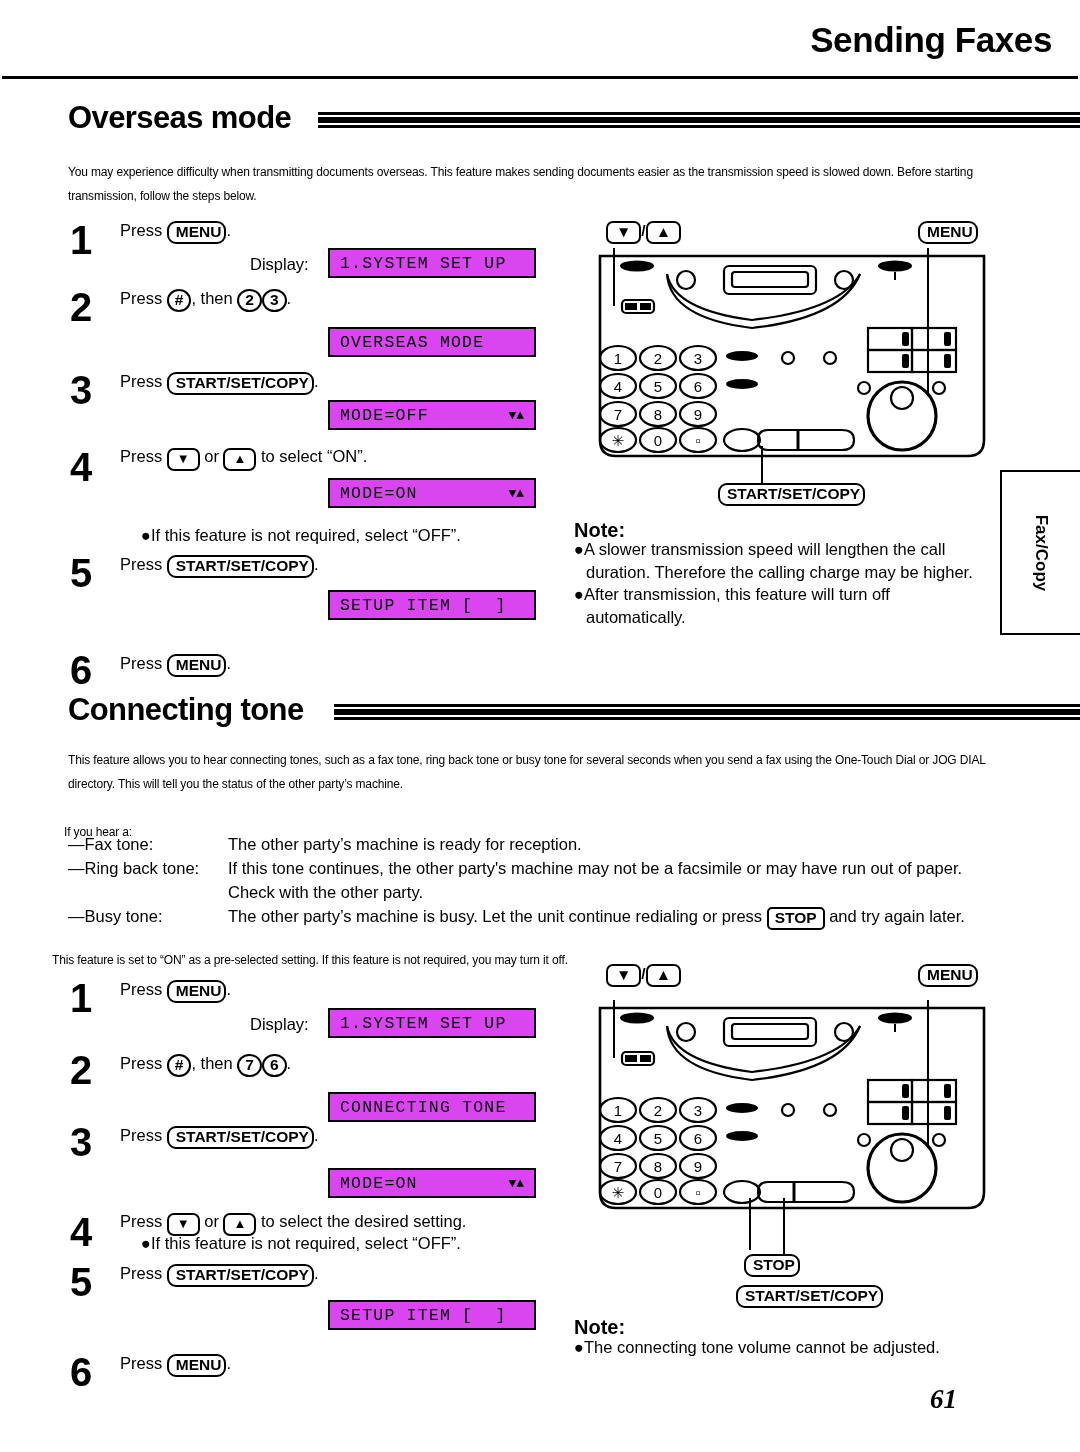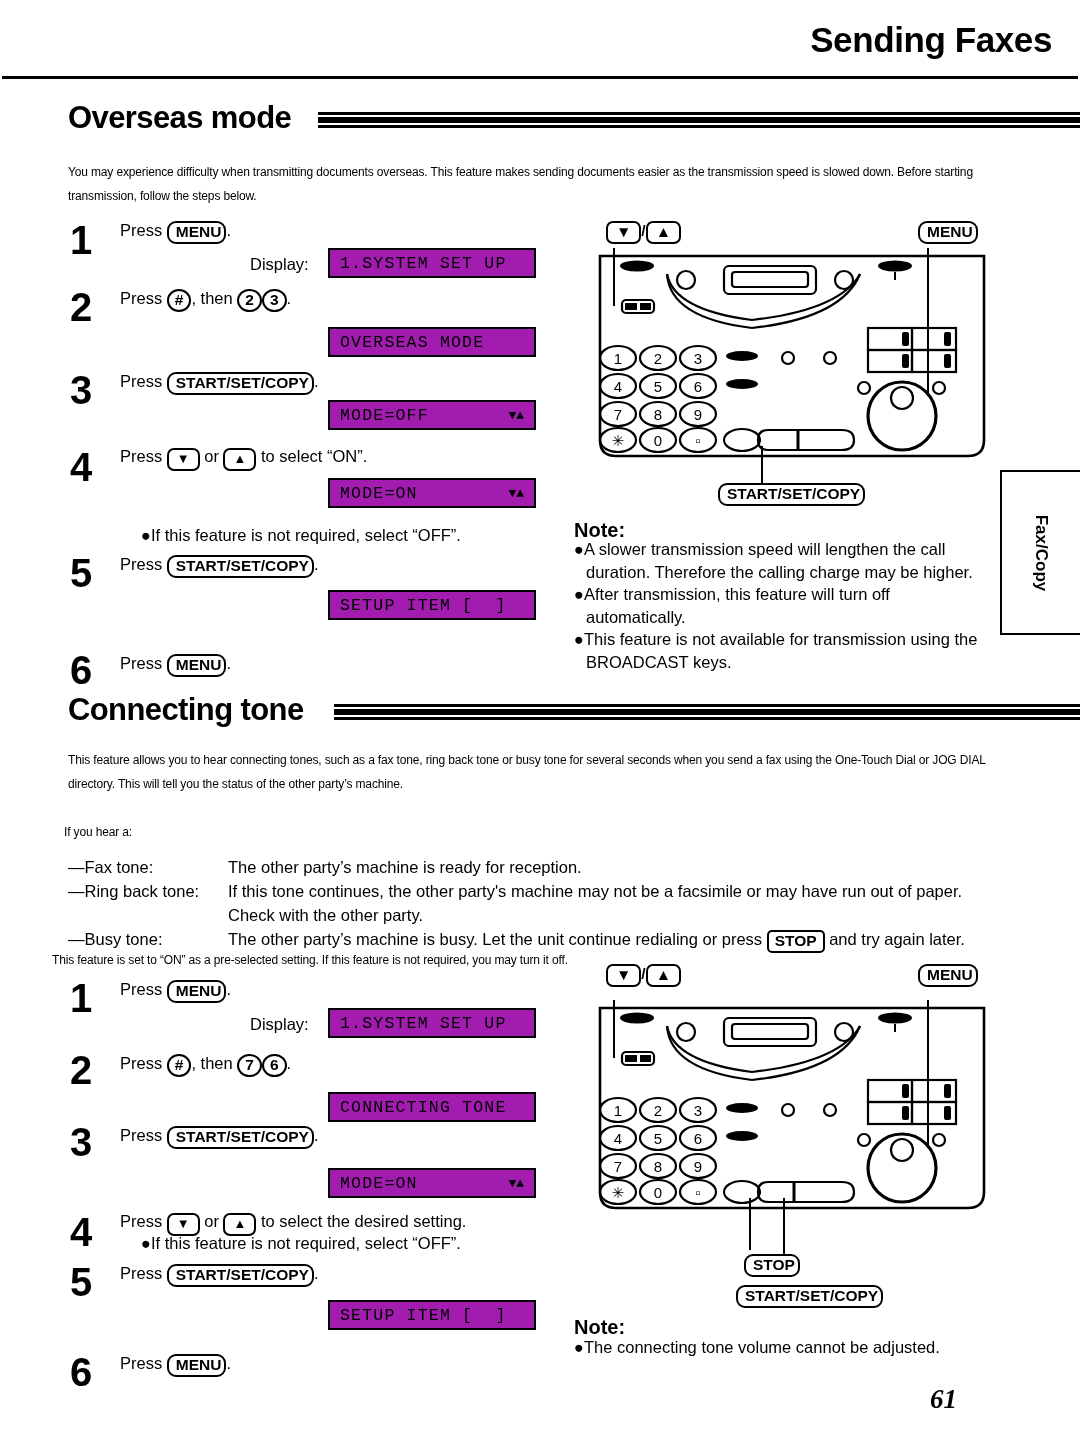--- a/index.html
+++ b/index.html
@@ -120,21 +120,21 @@
   .key.arrow {
     font-size: 13px;
     padding: 0 8px 1px 8px;
     border-radius: 7px;
   }
 
   
   .lcd {
     position: absolute;
     border: 2px solid #000;
-    background: #a21caf;
+    background: #d946ef;
     height: 30px;
     font-family: "Liberation Mono", monospace;
     font-size: 16.5px;
     letter-spacing: 1.2px;
     display: flex;
     align-items: center;
     padding: 0 10px;
     box-sizing: border-box;
   }
   .lcd .lcd-main { flex: 1 1 auto; white-space: pre; }
@@ -368,21 +368,20 @@
     <circle cx="310" cy="150" r="11"></circle>
     <circle cx="272" cy="140" r="6"></circle>
     <circle cx="347" cy="140" r="6"></circle>
   </g>
 </svg>
 
 <div class="note-title" style="left:574px; top:519px;">Note:</div>
 <div class="note-list" style="left:574px; top:538px; width:420px;">
   <span class="nli">●A slower transmission speed will lengthen the call duration. Therefore the calling charge may be higher.</span>
   <span class="nli">●After transmission, this feature will turn off automatically.</span>
-  <span class="nli">●This feature is not available for transmission using the BROADCAST keys.</span>
 </div>
 
 <div class="side-tab" style="left:1000px; top:470px; width:80px; height:165px;">
   <span>Fax/Copy</span>
 </div>
 
 <div class="section-heading" style="left:68px; top:692px; width:960px;">
   <span class="sh-text">Connecting tone</span>
   <span class="sh-bars" style="left:266px; width:760px;">
     <i class="b1"></i>
@@ -391,21 +390,21 @@
   </span>
 </div>
 
 <div class="para" style="left:68px; top:748px; width:960px;">
   <span>This feature allows you to hear connecting tones, such as a fax tone, ring back tone or busy tone for several</span>
   <span>seconds when you send a fax using the One-Touch Dial or JOG DIAL directory. This will tell you the status of</span>
   <span>the other party’s machine.</span>
 </div>
 <div class="para" style="left:64px; top:820px;">If you hear a:</div>
 
-<div class="tone-table" style="left:68px; top:855px; width:960px;">
+<div class="tone-table" style="left:68px; top:832px; width:960px;">
   <span class="tone-row">
     <span class="tone-lbl">—Fax tone:</span><span class="tone-desc">The other party’s machine is ready for reception.</span>
   </span>
   <span class="tone-row">
     <span class="tone-lbl">—Ring back tone:</span><span class="tone-desc">If this tone continues, the other party's machine may not be a facsimile or may have run out of paper. Check with the other party.</span>
   </span>
   <span class="tone-row">
     <span class="tone-lbl">—Busy tone:</span><span class="tone-desc"><span>The other party’s machine is busy. Let the unit continue redialing or press </span><span class="key sq">STOP</span><span> and try again later.</span></span>
   </span>
 </div>

